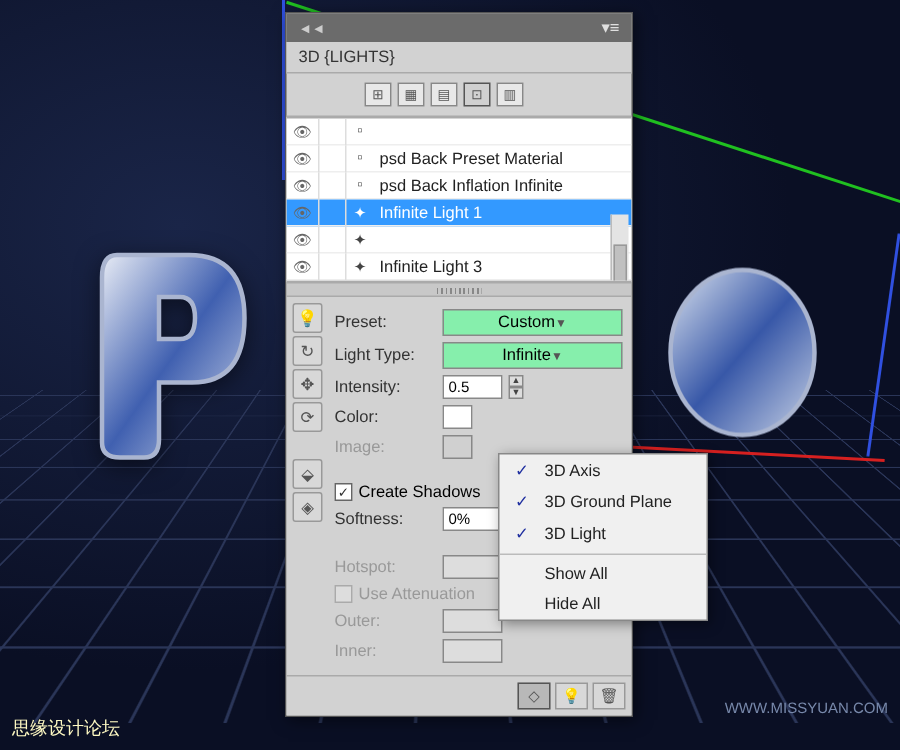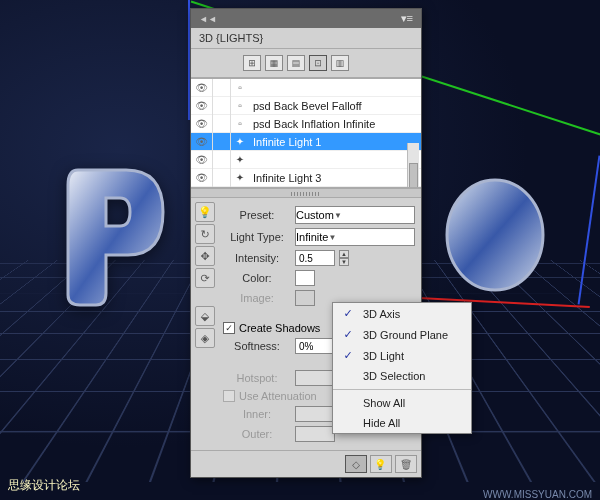--- a/index.html
+++ b/index.html
@@ -29,37 +29,37 @@
 .scene-row.selected{background:#3399ff;color:#fff}
 .scene-row.selected .row-label{color:#fff}
 .scene-row.selected .icon-col{color:#fff}
 .divider{height:10px;background:#c8c8c8;border-top:1px solid #aaa;border-bottom:1px solid #aaa;position:relative}
 .divider::before{content:"";position:absolute;left:50%;top:3px;width:30px;height:4px;margin-left:-15px;background:repeating-linear-gradient(90deg,#888,#888 1px,transparent 1px,transparent 3px)}
 .props{padding:4px 6px;background:#d2d2d2}
 .side-tools{position:absolute;left:4px;top:0;width:22px;display:flex;flex-direction:column;gap:2px;padding-top:4px}
 .stool{width:20px;height:20px;border:1px solid #999;background:#d8d8d8;border-radius:2px;display:flex;align-items:center;justify-content:center;font-size:11px;color:#555}
 .props-inner{margin-left:26px;position:relative}
 .prop-row{display:flex;align-items:center;margin:4px 0;gap:4px}
-.prop-label{width:68px;text-align:center;color:#333}
+.prop-label{width:68px;text-align:left;color:#333}
 .prop-label.dis{color:#999}
-.select{flex:1;height:18px;background:#ffffff;border:1px solid #888;padding:0 0;display:flex;align-items:center;justify-content:flex-start;font-size:10px}
+.select{flex:1;height:18px;background:#86efac;border:1px solid #888;padding:0 15px;display:flex;align-items:center;justify-content:center;font-size:10px}
 .select .arr{font-size:8px;color:#555}
 .numfield{width:40px;height:16px;background:#fff;border:1px solid #888;padding:0 3px;font-size:10px;display:flex;align-items:center}
 .swatch{width:20px;height:16px;background:#fff;border:1px solid #888}
 .swatch.dis{background:#d0d0d0}
 .chk{width:12px;height:12px;border:1px solid #666;background:#fff;display:inline-flex;align-items:center;justify-content:center;font-size:9px;color:#333}
 .footer{display:flex;justify-content:flex-end;gap:3px;padding:4px;border-top:1px solid #aaa;background:#d2d2d2}
 .fbtn{width:22px;height:18px;border:1px solid #999;background:#d8d8d8;display:flex;align-items:center;justify-content:center;font-size:10px;color:#555}
 .fbtn.active{background:#b8b8b8;border-color:#555}
 .menu{position:absolute;left:332px;top:302px;width:140px;background:#f0f0f0;border:1px solid #888;box-shadow:2px 2px 8px rgba(0,0,0,.4)}
 .menu-item{display:flex;align-items:center;padding:4px 8px;gap:8px;color:#222}
 .menu-chk{width:14px;text-align:center;color:#2030a0;font-size:11px}
 .menu-sep{height:1px;background:#bbb;margin:3px 0}
 .watermark{position:absolute;bottom:6px;left:8px;color:#fef9c3;font-size:12px}
-.watermark2{position:absolute;bottom:0;right:8px;color:#7788aa;font-size:10px}
+.watermark2{position:absolute;bottom:22px;right:8px;color:#7788aa;font-size:10px}
 .scrollsym{position:absolute;right:2px;top:64px;width:12px;bottom:0;background:#e4e4e4;border-left:1px solid #bbb}
 .scrollsym .thumb{position:absolute;left:1px;right:1px;top:20px;height:40px;background:#c0c0c0;border:1px solid #999}
 .stepper{width:10px;height:16px;display:flex;flex-direction:column}
 .stepper span{flex:1;background:#ddd;border:1px solid #888;font-size:6px;text-align:center;line-height:6px;color:#444}
 </style>
 </head>
 <body>
 
 <div class="viewport">
   <div class="grid-plane"></div>
@@ -110,21 +110,21 @@
   <div class="scene-list" style="position:relative">
     <div class="scene-row">
         <div class="eye-col">👁</div>
         <div class="blank-col"></div>
         <div class="icon-col">▫</div>
       </div>
     <div class="scene-row">
         <div class="eye-col">👁</div>
         <div class="blank-col"></div>
         <div class="icon-col">▫</div>
-        <div class="row-label">psd Back Bevel Falloff</div>
+        <div class="row-label">psd Back Preset Material</div>
       </div>
     <div class="scene-row">
         <div class="eye-col">👁</div>
         <div class="blank-col"></div>
         <div class="icon-col">▫</div>
         <div class="row-label">psd Back Inflation Infinite</div>
       </div>
     <div class="scene-row selected">
         <div class="eye-col">👁</div>
         <div class="blank-col"></div>
@@ -204,25 +204,25 @@
       <div style="height:8px"></div>
       <div class="prop-row">
           <span class="prop-label dis">Hotspot:</span>
           <div class="numfield" style="background:#ddd"></div>
         </div>
       <div class="prop-row">
           <span class="chk" style="background:#ddd;border-color:#aaa"></span>
           <span class="prop-label dis" style="width:auto;text-align:left">Use Attenuation</span>
         </div>
       <div class="prop-row">
+          <span class="prop-label dis">Outer:</span>
+          <div class="numfield" style="background:#ddd"></div>
+        </div>
+      <div class="prop-row">
           <span class="prop-label dis">Inner:</span>
-          <div class="numfield" style="background:#ddd"></div>
-        </div>
-      <div class="prop-row">
-          <span class="prop-label dis">Outer:</span>
           <div class="numfield" style="background:#ddd"></div>
         </div>
     </div>
   </div>
   <div class="footer">
     <div class="fbtn active">◇</div>
     <div class="fbtn">💡</div>
     <div class="fbtn">🗑</div>
   </div>
 </div>
@@ -233,24 +233,20 @@
       <span>3D Axis</span>
     </div>
   <div class="menu-item">
       <span class="menu-chk">✓</span>
       <span>3D Ground Plane</span>
     </div>
   <div class="menu-item">
       <span class="menu-chk">✓</span>
       <span>3D Light</span>
     </div>
-  <div class="menu-item">
-      <span class="menu-chk"></span>
-      <span>3D Selection</span>
-    </div>
   <div class="menu-sep"></div>
   <div class="menu-item">
       <span class="menu-chk"></span>
       <span>Show All</span>
     </div>
   <div class="menu-item">
       <span class="menu-chk"></span>
       <span>Hide All</span>
     </div>
 </div>

